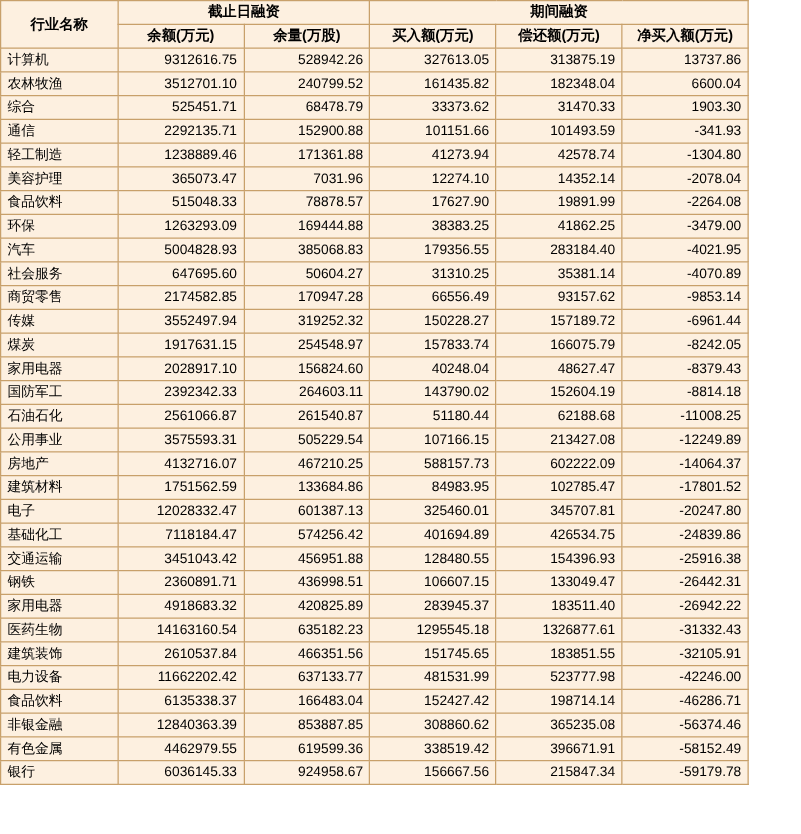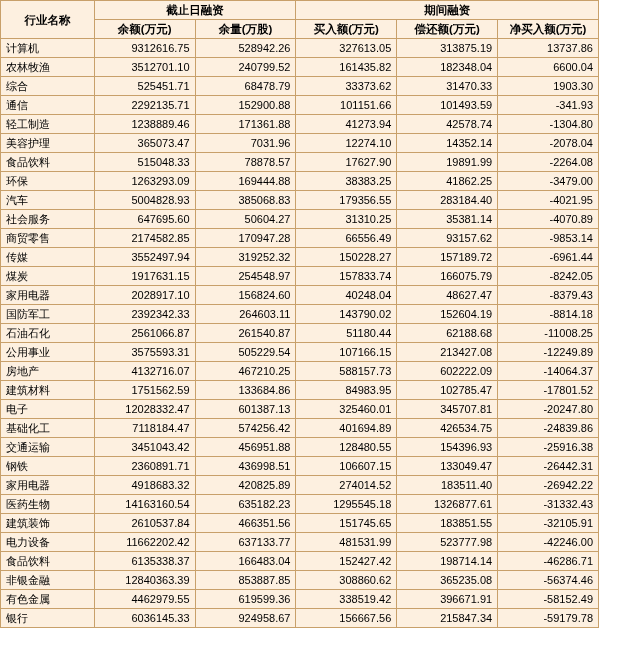--- a/index.html
+++ b/index.html
@@ -262,21 +262,21 @@
         <td class="num">2360891.71</td>
         <td class="num">436998.51</td>
         <td class="num">106607.15</td>
         <td class="num">133049.47</td>
         <td class="num">-26442.31</td>
       </tr>
       <tr>
         <td class="name">家用电器</td>
         <td class="num">4918683.32</td>
         <td class="num">420825.89</td>
-        <td class="num">274014.52</td>
+        <td class="num">283945.37</td>
         <td class="num">183511.40</td>
         <td class="num">-26942.22</td>
       </tr>
       <tr>
         <td class="name">医药生物</td>
         <td class="num">14163160.54</td>
         <td class="num">635182.23</td>
         <td class="num">1295545.18</td>
         <td class="num">1326877.61</td>
         <td class="num">-31332.43</td>

